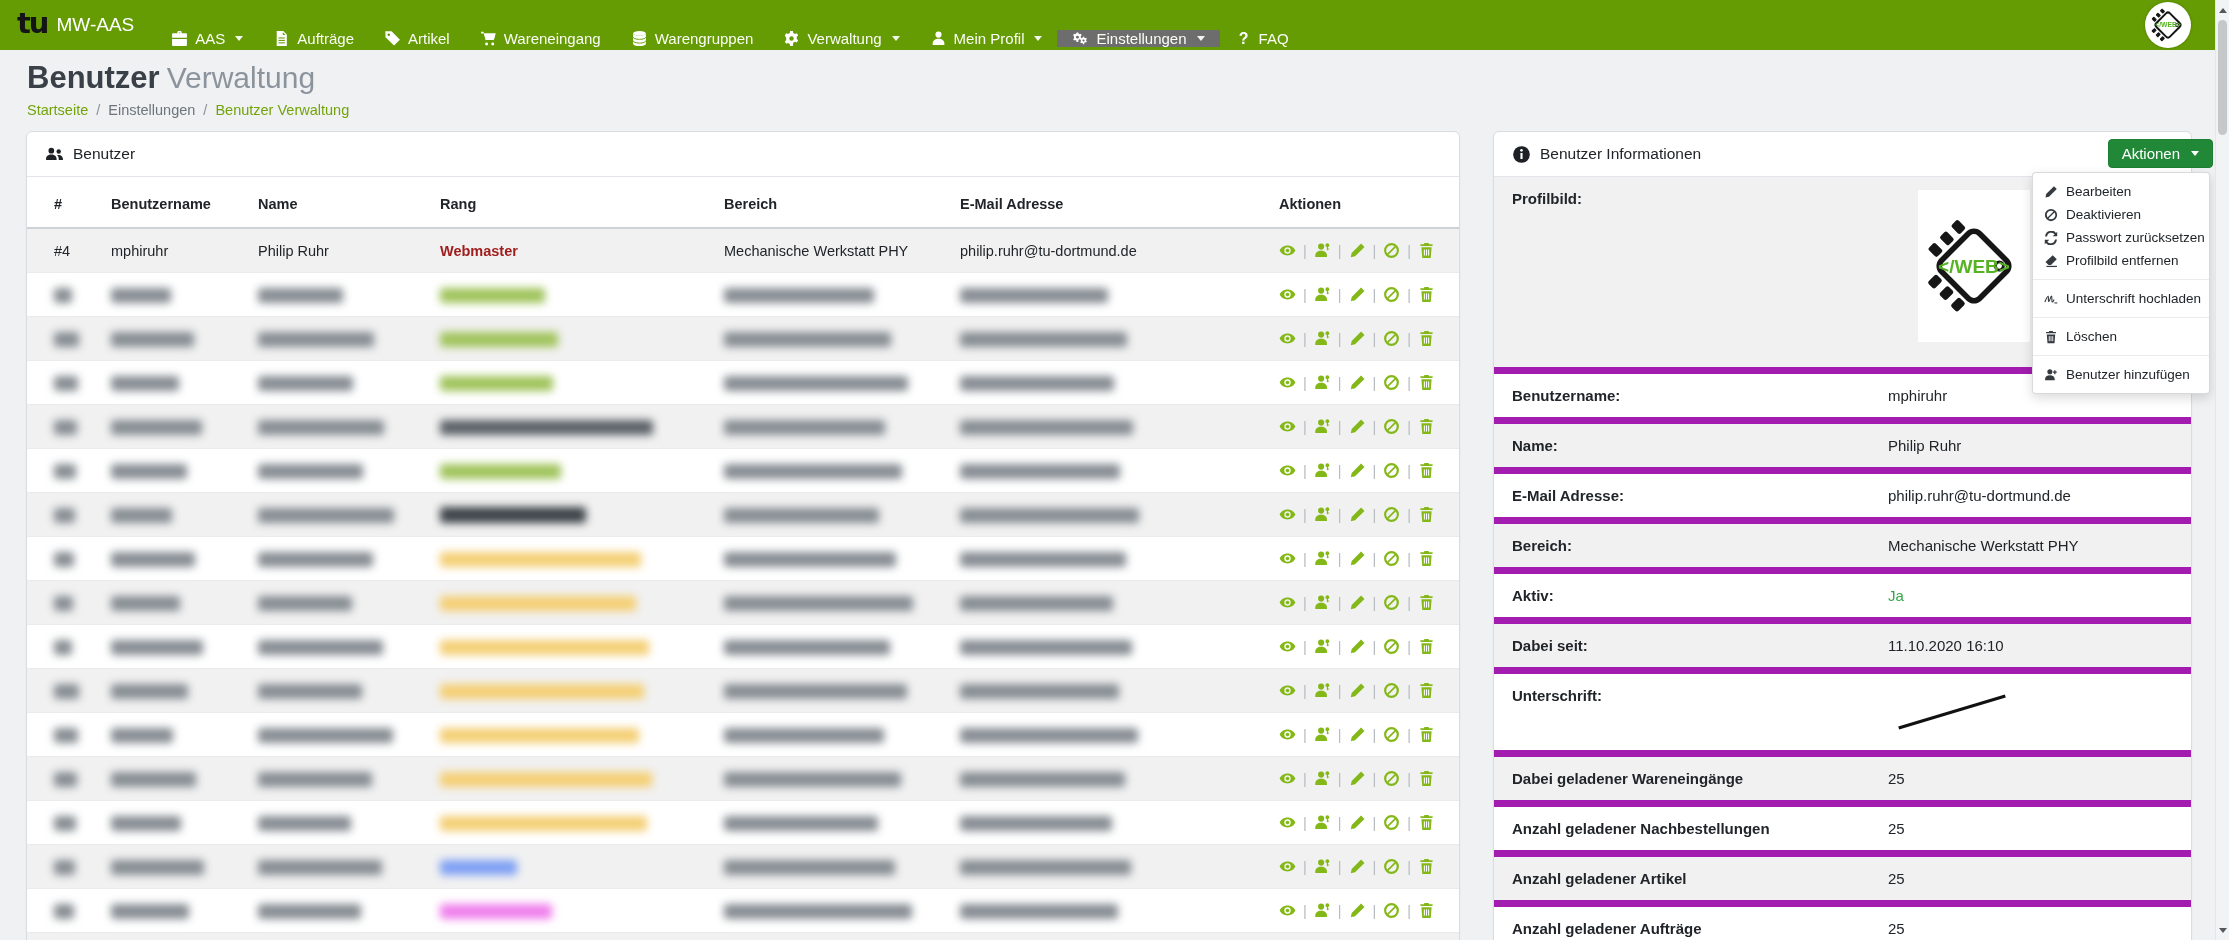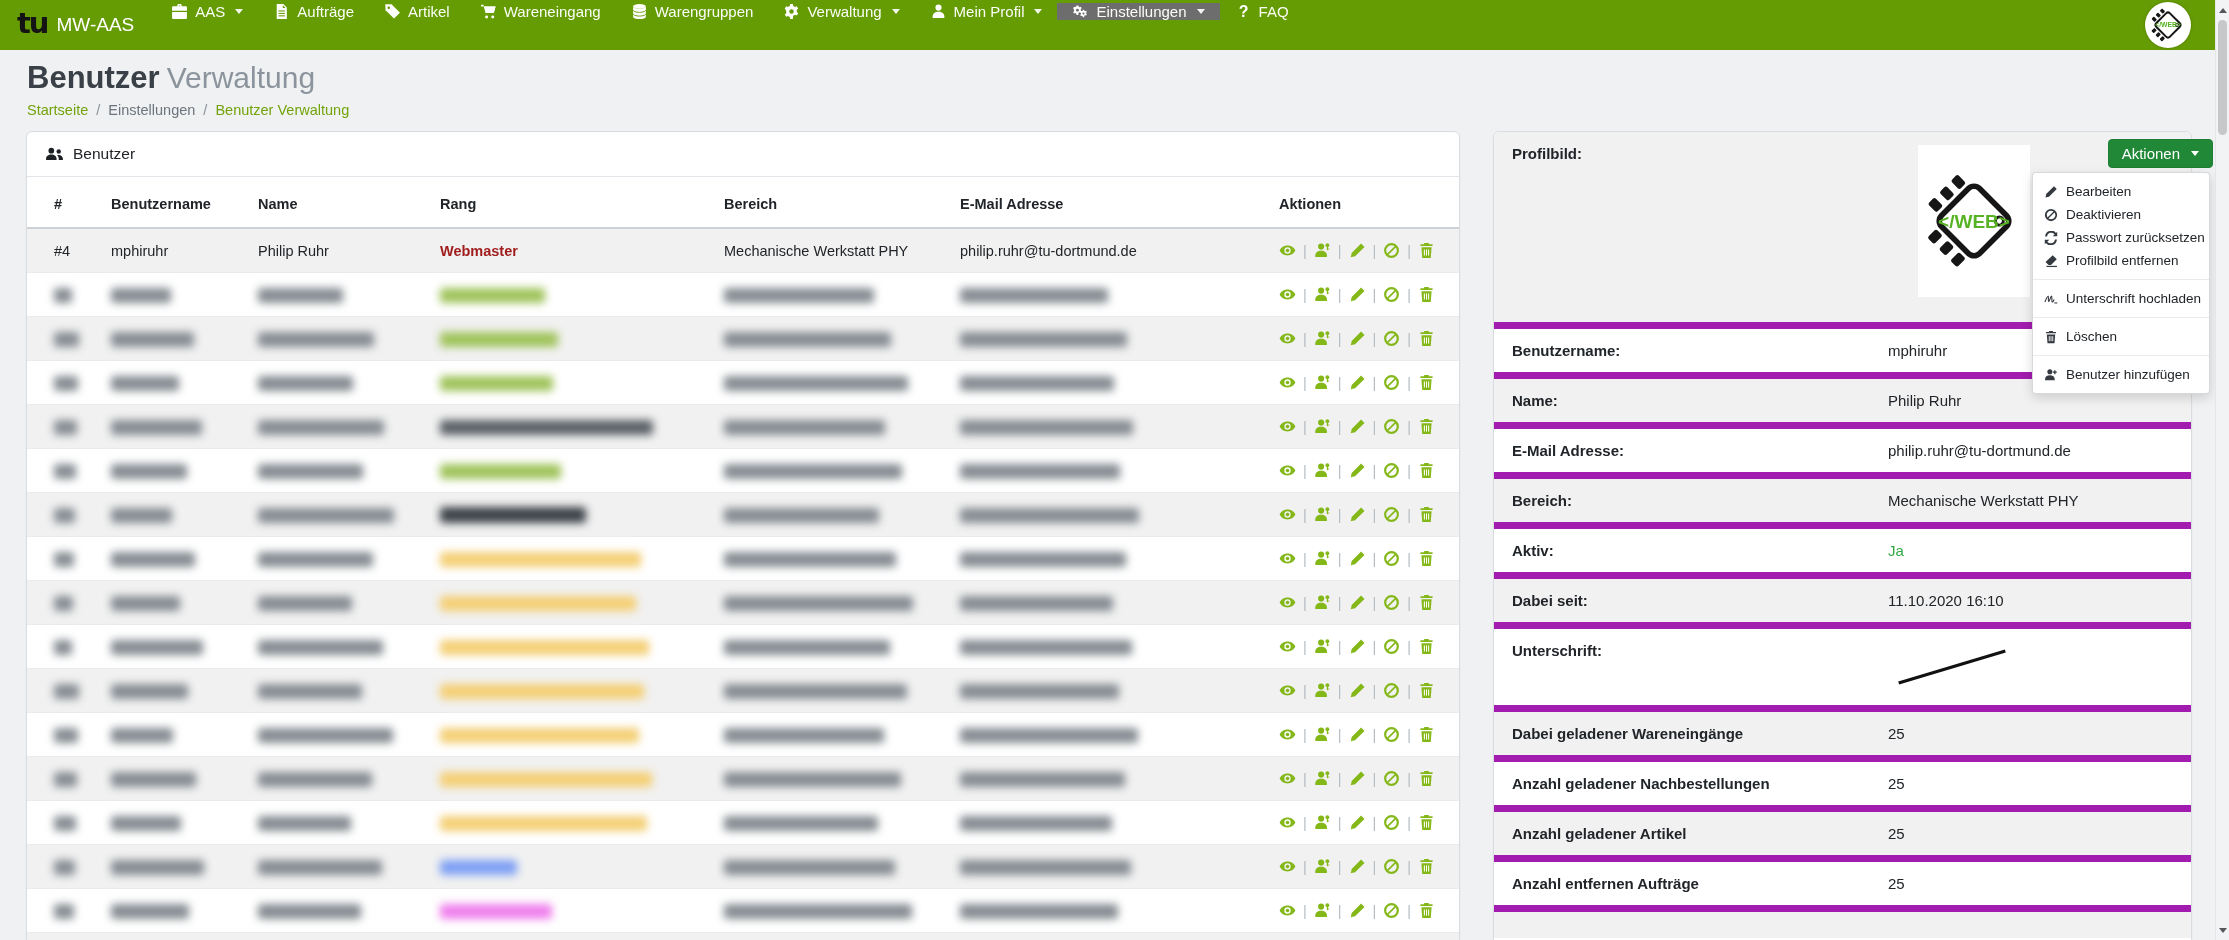--- a/index.html
+++ b/index.html
@@ -4,21 +4,21 @@
 <style>
   *{margin:0;padding:0;box-sizing:border-box}
   html,body{width:2229px;height:940px;overflow:hidden}
   body{font-family:"Liberation Sans",sans-serif;font-size:15px;color:#212529;background:#f0f1f3;position:relative}
   svg text{font-family:"Liberation Sans",sans-serif}
 
   
   .navbar{position:absolute;top:0;left:0;width:2215px;height:50px;background:var(--navbar,#669c03);display:flex;align-items:center;padding:0 10px;z-index:50}
   .brand-logo{font-weight:bold;font-size:29px;color:#141414;letter-spacing:-2px;line-height:1;margin:0 9px 4px 7px;font-family:"DejaVu Sans",sans-serif}
   .brand-text{color:#fff;font-size:19px;margin-right:22px;white-space:nowrap}
-  .nav-menu{display:flex;height:44px;align-items:flex-start}
+  .nav-menu{display:flex;height:44px;align-items:flex-end}
   .nav-item{display:flex;align-items:center;gap:7px;padding:0 15px;color:#fbfdf7;cursor:pointer;white-space:nowrap;--hole:#669c03}
   .nav-item.active{background:var(--nav-active,#6d6d6d);--hole:#6d6d6d}
   .nav-icon{width:17px;height:17px;display:inline-flex;flex-shrink:0}
   .nav-icon svg{width:100%;height:100%;fill:#fff}
   .caret{width:0;height:0;border-left:4.5px solid transparent;border-right:4.5px solid transparent;border-top:5px solid rgba(255,255,255,.92);margin-left:3px}
   .navbar-avatar{margin-left:auto;margin-right:14px;width:46px;height:46px;border-radius:50%;background:#fff;display:flex;align-items:center;justify-content:center;overflow:hidden;box-shadow:0 0 3px rgba(0,0,0,.25)}
 
   
   .page-header{position:absolute;top:62px;left:27px}
   .page-title{font-size:31px;font-weight:600;color:#3a4047;line-height:1}
@@ -891,20 +891,30 @@
           <td></td>
           <td></td>
           <td></td>
           <td class="actions-cell"></td>
         </tr>
       </tbody>
   </table>
 </section>
 
 <section class="panel info-panel">
+  <div class="panel-header">
+    <span class="hdr-icon">
+        <svg viewBox="0 0 16 16">
+          <circle cx="8" cy="8" r="7"></circle>
+          <rect x="7.1" y="6.7" width="1.8" height="5.1" fill="#fff"></rect>
+          <circle cx="8" cy="4.5" r="1.1" fill="#fff"></circle>
+        </svg>
+      </span>
+    <span>Benutzer Informationen</span>
+  </div>
   <div id="info-rows">
       <div class="info-row row-profile">
         <span class="info-label">Profilbild:</span>
         <div class="profile-img">
           <svg viewBox="0 0 100 100" width="100%" height="100%">
             <g transform="rotate(45 50 50)">
               <rect x="26" y="26" width="48" height="48" rx="7" fill="none" stroke="#161616" stroke-width="5"></rect>
               <circle cx="66" cy="34" r="3.6" fill="none" stroke="#161616" stroke-width="2.6"></circle>
               <rect x="10" y="31" width="11" height="8.5" rx="2" fill="#161616"></rect>
               <rect x="10" y="45.5" width="11" height="8.5" rx="2" fill="#161616"></rect>
@@ -955,21 +965,21 @@
       </div>
       <div class="info-row">
         <span class="info-label">Anzahl geladener Nachbestellungen</span>
         <span class="info-value">25</span>
       </div>
       <div class="info-row">
         <span class="info-label">Anzahl geladener Artikel</span>
         <span class="info-value">25</span>
       </div>
       <div class="info-row">
-        <span class="info-label">Anzahl entfernen Aufträge</span>
+        <span class="info-label">Anzahl geladener Aufträge</span>
         <span class="info-value">25</span>
       </div>
       <div class="info-row"></div>
     </div>
 </section>
 
 <button class="btn-actions">
   <span>Aktionen</span>
   <span class="caret"></span>
 </button>

